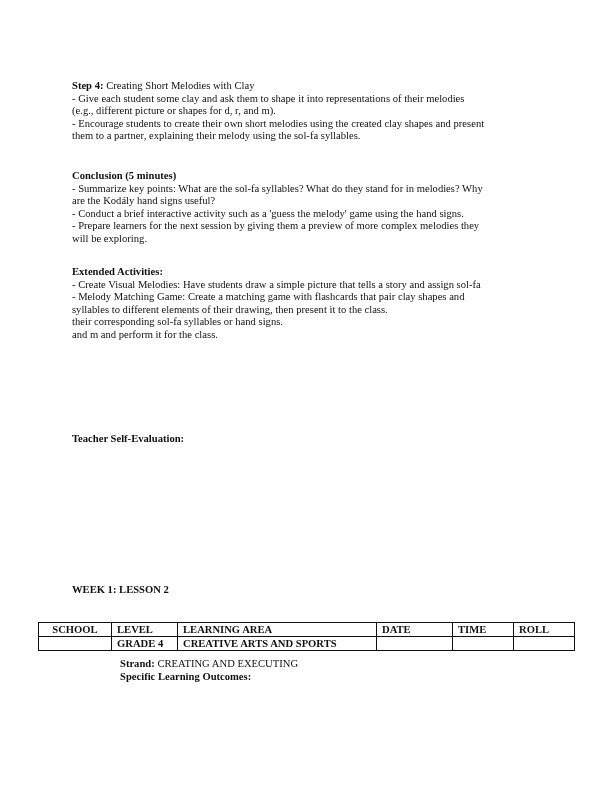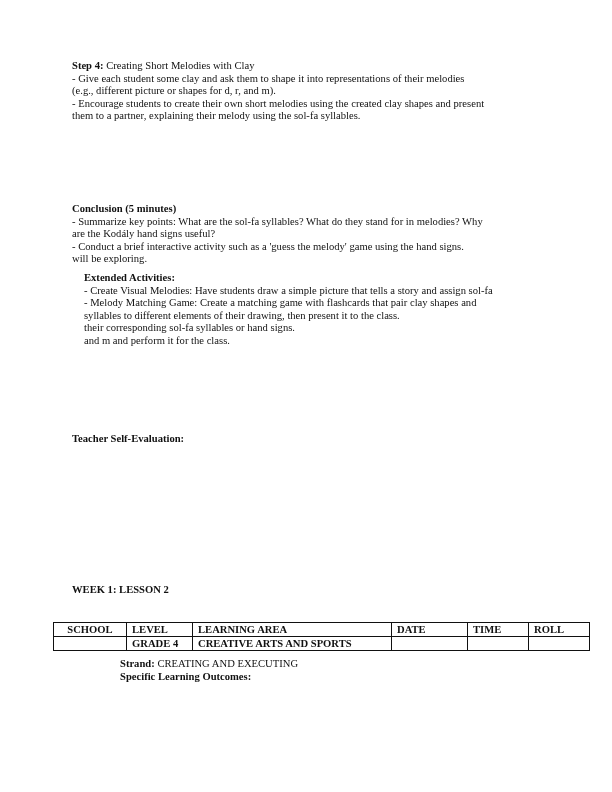--- a/index.html
+++ b/index.html
@@ -31,57 +31,57 @@
     .table-wrap {
       position: absolute;
       left: 38px;
       top: 622px;
       width: 536px;
     }
     table {
       border-collapse: collapse;
       width: 536px;
       table-layout: fixed;
-      margin-left: 15px;
     }
     td {
       border: 1.2px solid #111;
       padding: 0 0 0 5px;
       height: 13px;
       font-weight: bold;
       font-size: 10.6px;
       line-height: 13px;
       white-space: nowrap;
       overflow: hidden;
     }
     td.center { text-align: center; padding-left: 0; }
   </style>
 </head>
 <body>
 
-<div class="block" style="top:60px;">
+<div class="block" style="top:80px;">
   <div class="line">
     <b>Step 4:</b>
     <span>Creating Short Melodies with Clay</span>
   </div>
   <div class="line">- Give each student some clay and ask them to shape it into representations of their melodies</div>
   <div class="line">(e.g., different picture or shapes for d, r, and m).</div>
   <div class="line">- Encourage students to create their own short melodies using the created clay shapes and present</div>
   <div class="line">them to a partner, explaining their melody using the sol-fa syllables.</div>
 </div>
 
-<div class="block" style="top:170px;margin-top:33px;">
+<div class="block" style="top:170px;">
   <div class="line bold">Conclusion (5 minutes)</div>
   <div class="line">- Summarize key points: What are the sol-fa syllables? What do they stand for in melodies? Why</div>
   <div class="line">are the Kodály hand signs useful?</div>
   <div class="line">- Conduct a brief interactive activity such as a 'guess the melody' game using the hand signs.</div>
+  <div class="line">- Prepare learners for the next session by giving them a preview of more complex melodies they</div>
   <div class="line">will be exploring.</div>
 </div>
 
-<div class="block" style="top:272px;margin-left:12px;">
+<div class="block" style="top:266px;">
   <div class="line bold">Extended Activities:</div>
   <div class="line">- Create Visual Melodies: Have students draw a simple picture that tells a story and assign sol-fa</div>
   <div class="line">- Melody Matching Game: Create a matching game with flashcards that pair clay shapes and</div>
   <div class="line">syllables to different elements of their drawing, then present it to the class.</div>
   <div class="line">their corresponding sol-fa syllables or hand signs.</div>
   <div class="line">and m and perform it for the class.</div>
 </div>
 
 <div class="block" style="top:403px;margin-top:30px;">
   <div class="line bold">Teacher Self-Evaluation:</div>

